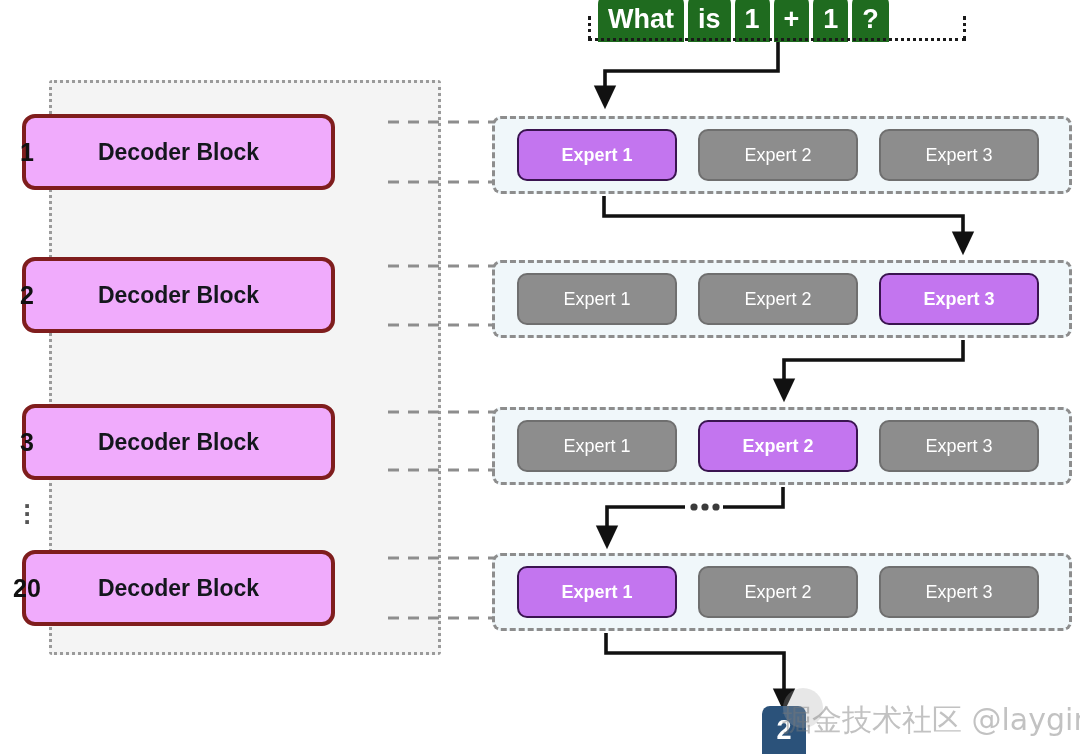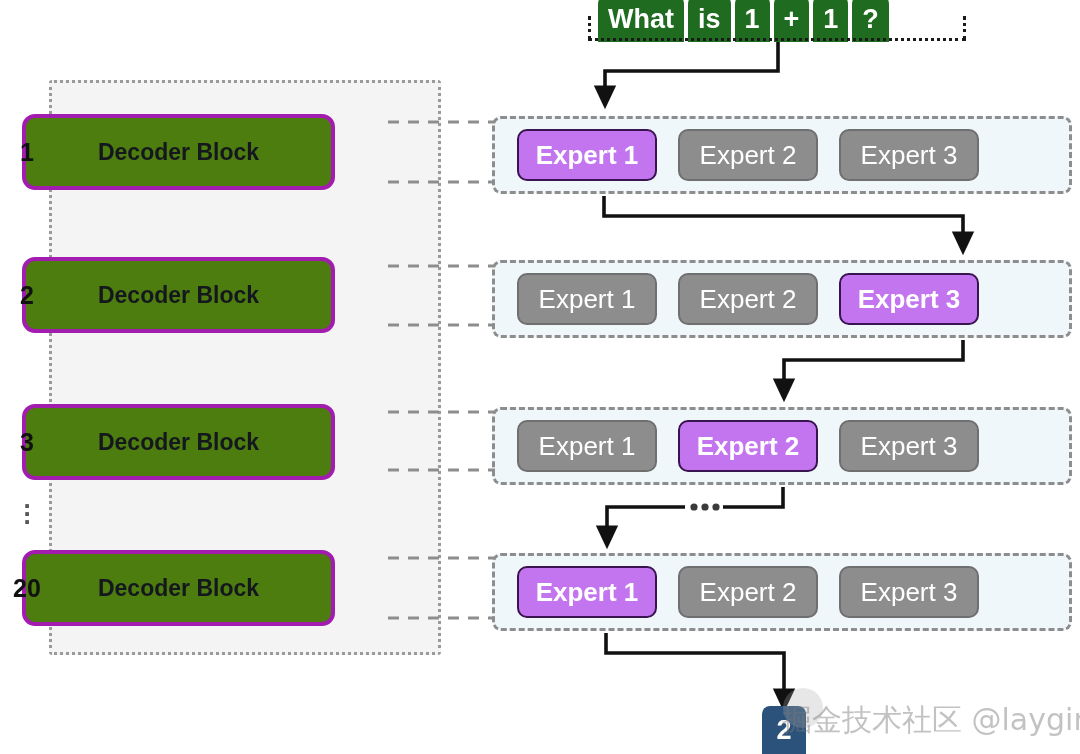--- a/index.html
+++ b/index.html
@@ -77,22 +77,22 @@
     border: 3px dotted #9a9a9a;
     border-radius: 3px;
     box-sizing: border-box;
     z-index: 2;
   }
   .decoder-block {
     position: absolute;
     left: 22px;
     width: 313px;
     height: 76px;
-    background: #4d7c0f;
-    border: 4px solid #a21caf;
+    background: #f0abfc;
+    border: 4px solid #7f1d1d;
     border-radius: 13px;
     box-sizing: border-box;
     display: flex;
     align-items: center;
     justify-content: center;
     color: #14171d;
     font-weight: bold;
     font-size: 23px;
     z-index: 3;
   }
@@ -130,28 +130,28 @@
     border: 3px dashed #8d8d8d;
     border-radius: 9px;
     box-sizing: border-box;
     display: flex;
     align-items: center;
     gap: 21px;
     padding-left: 22px;
     z-index: 3;
   }
   .expert {
-    width: 140px;
+    width: 160px;
     height: 52px;
     border-radius: 10px;
     box-sizing: border-box;
     display: flex;
     align-items: center;
     justify-content: center;
-    font-size: 26px;
+    font-size: 18px;
     color: #ffffff;
   }
   .expert.inactive {
     background: #8d8d8d;
     border: 2px solid #6f6f6f;
     font-weight: normal;
   }
   .expert.active {
     background: #c375ef;
     border: 2px solid #3a1450;

